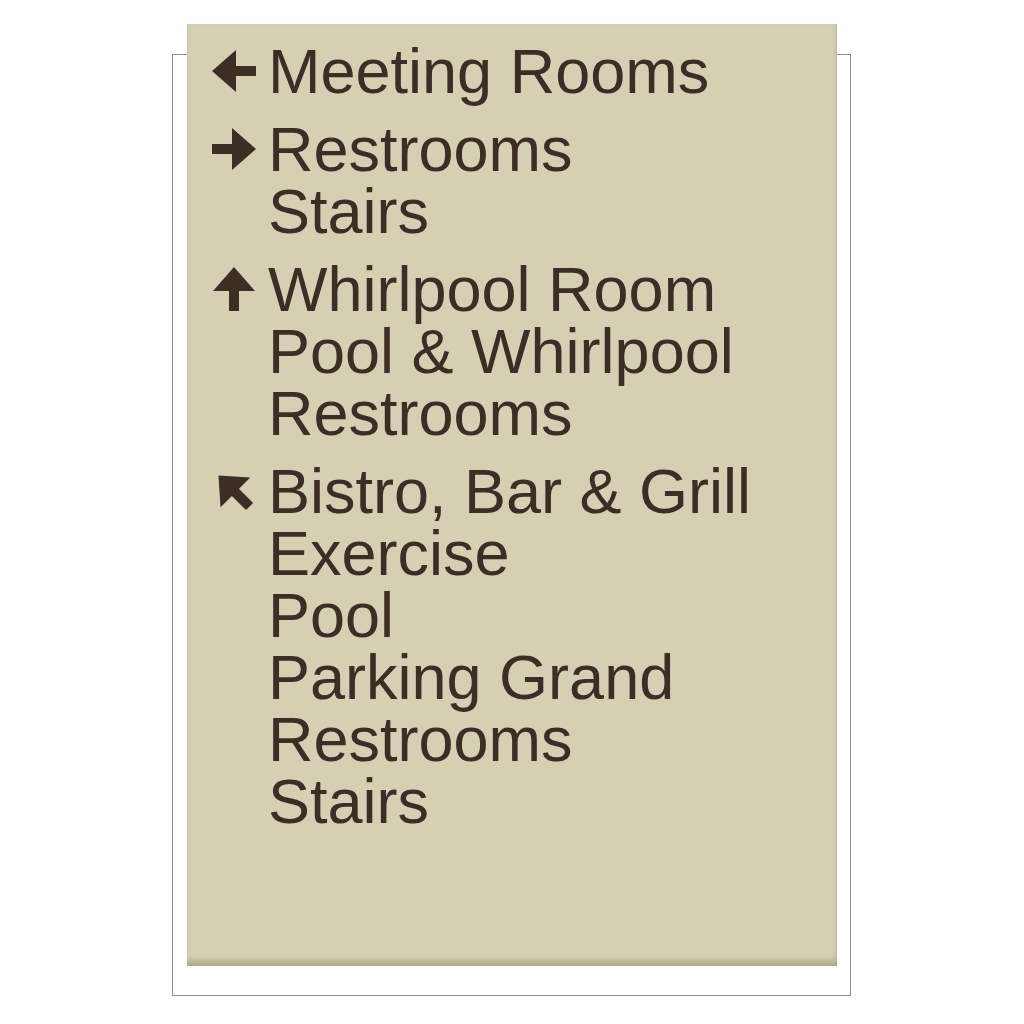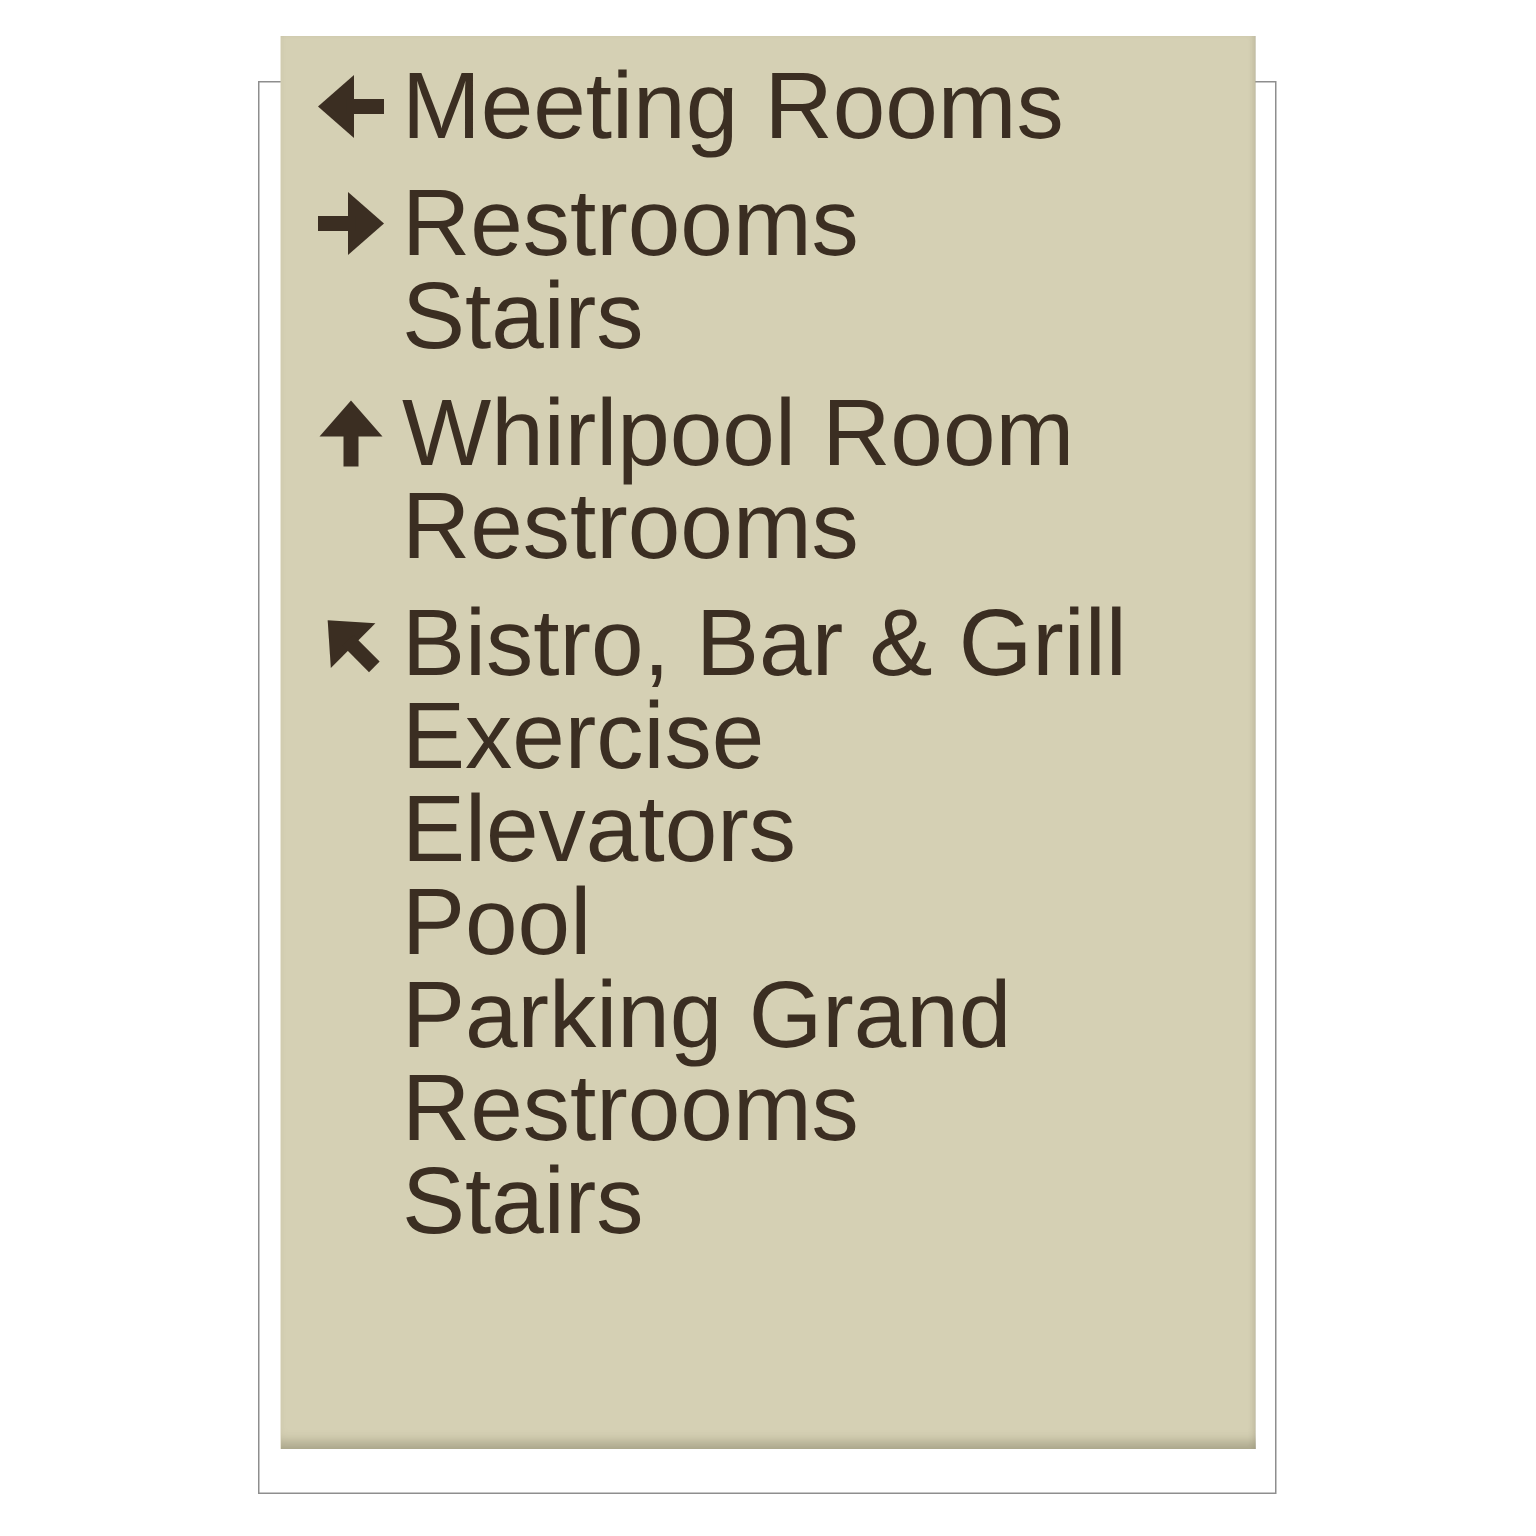--- a/index.html
+++ b/index.html
@@ -109,34 +109,34 @@
       </div>
       <div class="group">
         <div class="arrow-cell dir-up">
           <svg viewBox="0 0 48 48" xmlns="http://www.w3.org/2000/svg">
             <polygon points="2,24 26,3 26,45"></polygon>
             <rect x="21" y="19" width="25" height="10"></rect>
           </svg>
         </div>
         <div class="dest-list">
           <div class="dest">Whirlpool Room</div>
+          <div class="dest">Pool &amp; Whirlpool</div>
           <div class="dest">Restrooms</div>
         </div>
       </div>
       <div class="group">
         <div class="arrow-cell dir-up-left">
           <svg viewBox="0 0 48 48" xmlns="http://www.w3.org/2000/svg">
             <polygon points="2,24 26,3 26,45"></polygon>
             <rect x="21" y="19" width="25" height="10"></rect>
           </svg>
         </div>
         <div class="dest-list">
           <div class="dest">Bistro, Bar &amp; Grill</div>
           <div class="dest">Exercise</div>
-          <div class="dest">Elevators</div>
           <div class="dest">Pool</div>
           <div class="dest">Parking Grand</div>
           <div class="dest">Restrooms</div>
           <div class="dest">Stairs</div>
         </div>
       </div>
     </div>
 </div>
 
 </body></html>

